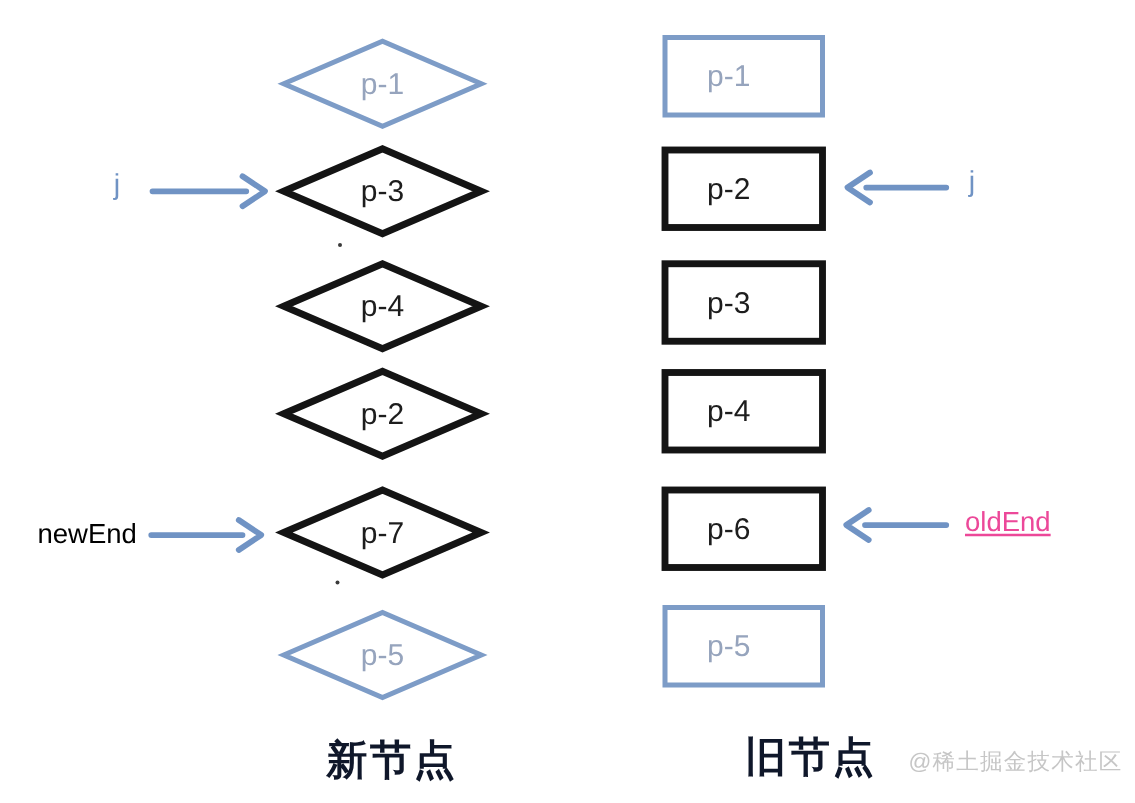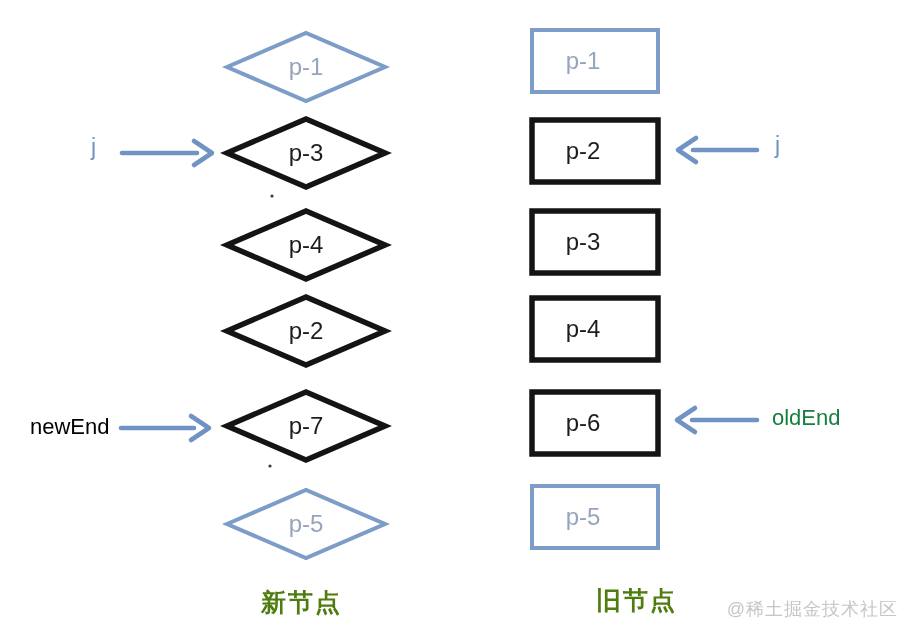--- a/index.html
+++ b/index.html
@@ -8,21 +8,21 @@
     font-family:"Liberation Sans", sans-serif;overflow:hidden;
   }
   .stage svg{position:absolute;left:0;top:0;}
   svg text{font-family:"Liberation Sans", sans-serif;}
   .arrow{fill:none;stroke:#7093c4;stroke-width:4.6;stroke-linecap:round;stroke-linejoin:round;}
   .ptr-label{position:absolute;color:#7295c6;font-size:23px;}
   .ptr-j-new{left:91px;top:134px;}
   .ptr-new-end{left:30px;top:414px;font-size:22px;}
   .ptr-j-old{left:775px;top:132px;}
   .ptr-old-end{left:772px;top:405px;font-size:22px;}
-  .caption{position:absolute;color:#4d7c0f;font-size:25px;font-weight:600;letter-spacing:2px;text-align:right;}
+  .caption{position:absolute;color:#0f172a;font-size:33px;font-weight:600;letter-spacing:2px;text-align:right;}
   .caption-new{left:261px;top:586px;}
   .caption-old{left:552px;top:584px;margin-left:44px;}
   .watermark{position:absolute;right:10px;top:597px;color:#c6c6c6;font-size:18px;letter-spacing:1px;}
 </style>
 </head>
 <body>
 
 <div class="stage">
   <svg width="908" height="642" viewBox="0 0 908 642">
     <g>
@@ -59,19 +59,19 @@
       <path class="arrow" d="M757,150 H693 M696,138 L678,150 L696,162" stroke="#7093c4"></path>
       <path class="arrow" d="M757,420 H692 M695,408 L677,420 L695,432" stroke="#7093c4"></path>
     </g>
     <circle cx="272" cy="196" r="1.6" fill="#3a3a3a"></circle>
     <circle cx="270" cy="466" r="1.6" fill="#3a3a3a"></circle>
   </svg>
 
   <div class="ptr-label ptr-j-new" style="color: rgb(112, 147, 196);">j</div>
   <div class="ptr-label ptr-new-end" style="color: #000000;">newEnd</div>
   <div class="ptr-label ptr-j-old" style="color: rgb(112, 147, 196);">j</div>
-  <div class="ptr-label ptr-old-end" style="color: #15803d;">oldEnd</div>
+  <div class="ptr-label ptr-old-end" style="color: #ec4899; text-decoration: underline;">oldEnd</div>
 
   <div class="caption caption-new">新节点</div>
   <div class="caption caption-old">旧节点</div>
 
   <div class="watermark" style="color: rgb(198, 198, 198);">@稀土掘金技术社区</div>
 </div>
 
 </body></html>

